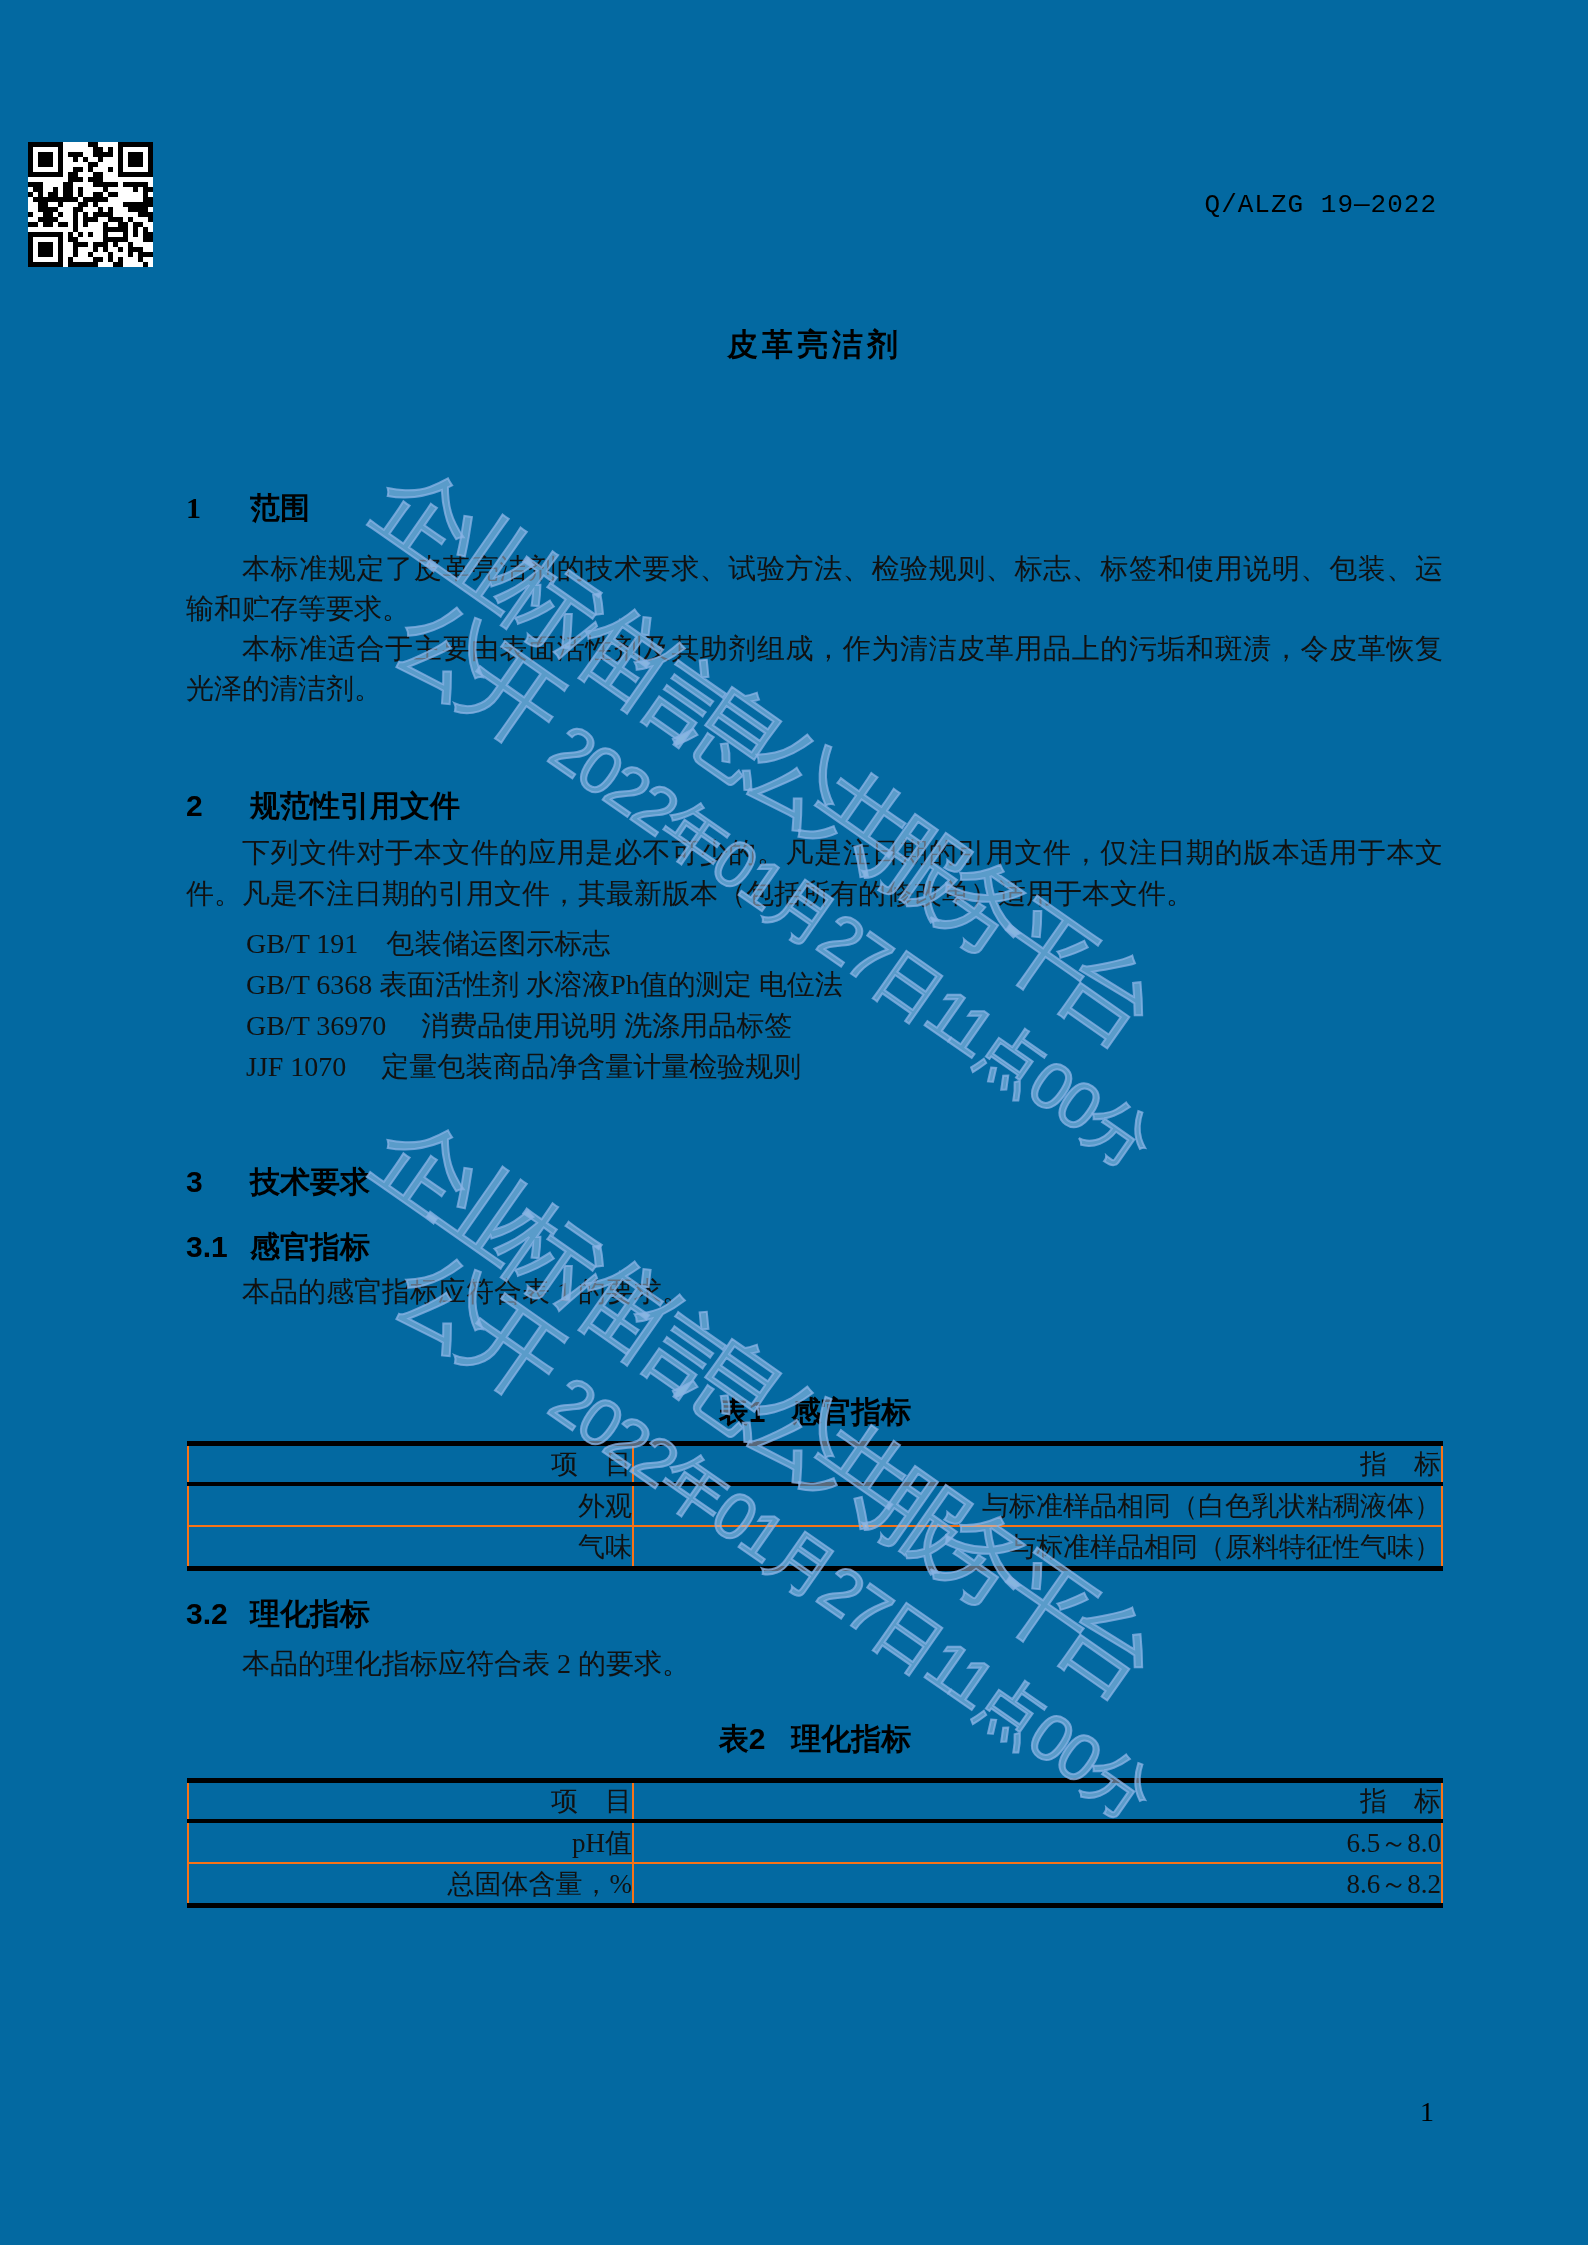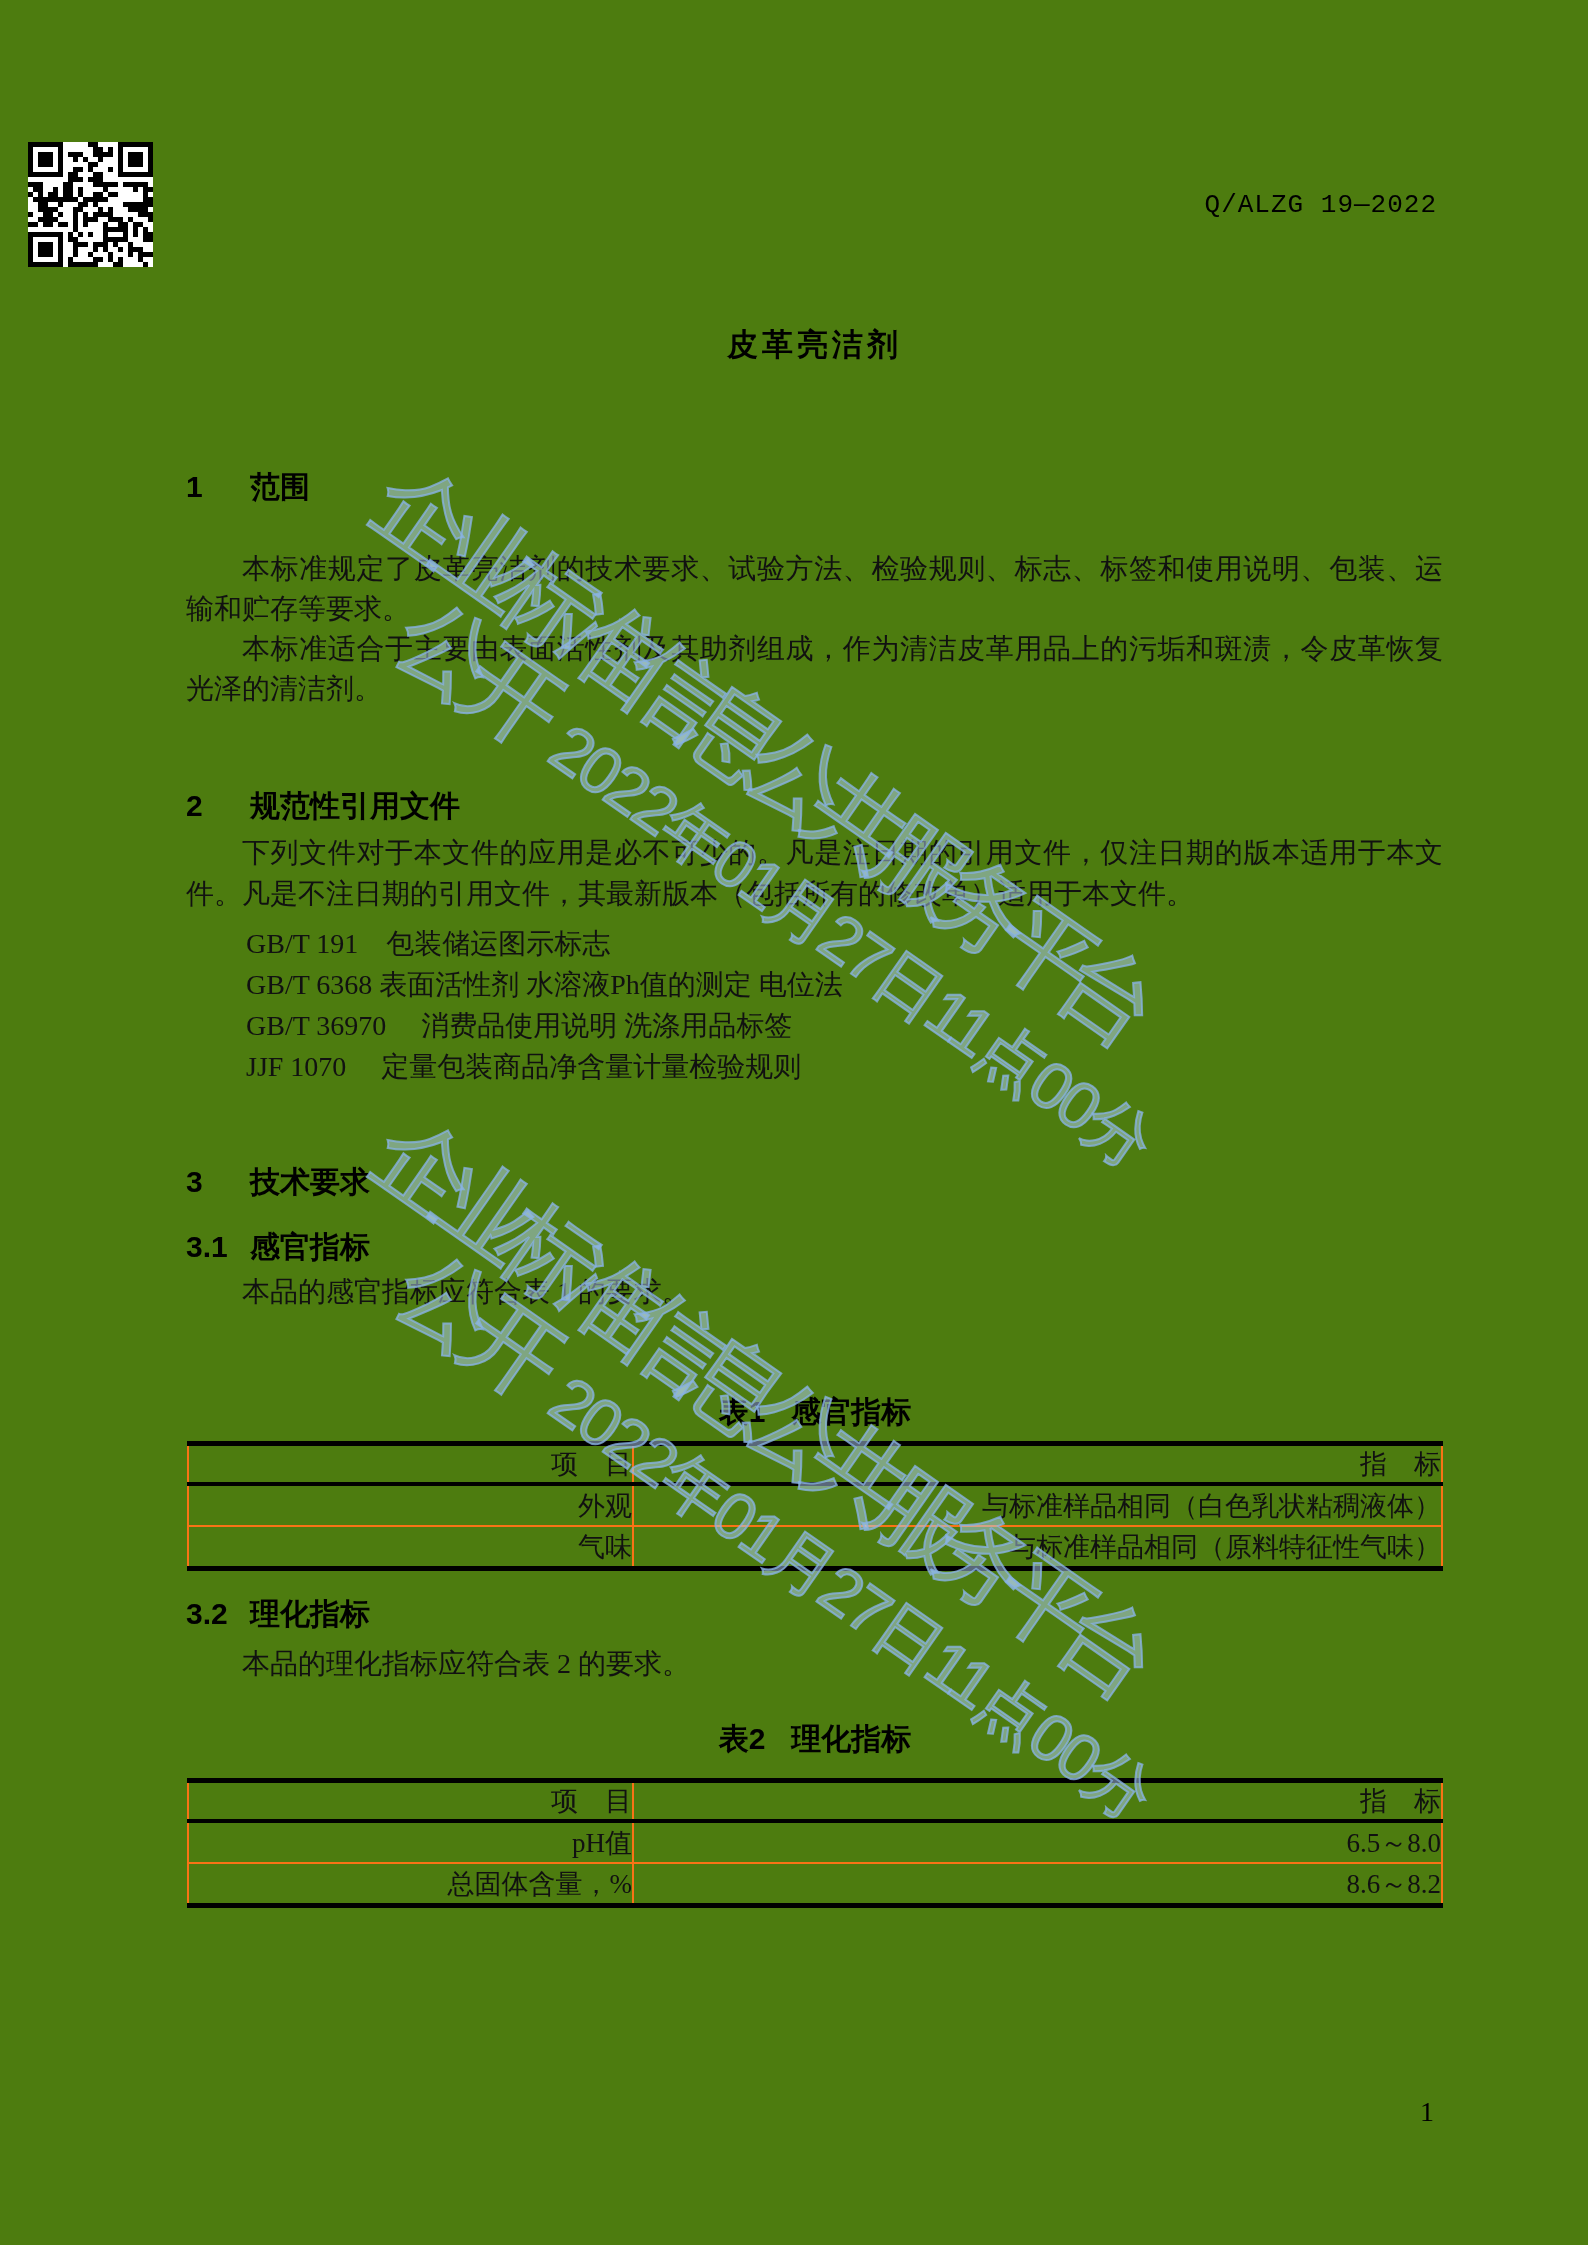--- a/index.html
+++ b/index.html
@@ -1,16 +1,16 @@
 <!DOCTYPE html>
 <html><head>
 <meta charset="utf-8">
 <style>
   html,body{margin:0;padding:0;background:#888;}
-  .page{position:relative;width:1588px;height:2245px;margin:0 auto;background:#4d7c0f;
+  .page{position:relative;width:1588px;height:2245px;margin:0 auto;background:#0369a1;
         overflow:hidden;font-family:"Liberation Serif","DejaVu Serif",serif;color:#111;}
 
   
   .qr{position:absolute;left:28px;top:142px;width:125px;height:125px;}
 
   
   .doc-no{position:absolute;top:190px;right:151px;font-family:"Liberation Mono","DejaVu Sans Mono",monospace;
           font-size:26px;letter-spacing:1px;color:#000;white-space:nowrap;}
 
   
@@ -293,21 +293,21 @@
     <div class="wm-l2"><span class="wm-open">公开</span><span class="wm-date">2022年01月27日11点00分</span></div>
   </div>
 
   <div class="wm" style="left:415px;top:1098px;">
     <div class="wm-l1">企业标准信息公共服务平台</div>
     <div class="wm-l2"><span class="wm-open">公开</span><span class="wm-date">2022年01月27日11点00分</span></div>
   </div>
 
   <h1 class="doc-title">皮革亮洁剂</h1>
 
-  <h2 class="sec" style="top:467px;"><span class="sec-num">1</span><span>范围</span></h2>
+  <h2 class="sec" style="top:488px;font-family:Liberation Serif, serif;"><span class="sec-num">1</span><span>范围</span></h2>
 
   <div class="body-block" style="top:549px;">
     <p>本标准规定了皮革亮洁剂的技术要求、试验方法、检验规则、标志、标签和使用说明、包装、运输和贮存等要求。</p>
     <p>本标准适合于主要由表面活性剂及其助剂组成，作为清洁皮革用品上的污垢和斑渍，令皮革恢复光泽的清洁剂。</p>
   </div>
 
   <h2 class="sec" style="top:786px;"><span class="sec-num">2</span><span>规范性引用文件</span></h2>
 
   <div class="body-block" style="top:832px;line-height:41px;">
     <p>下列文件对于本文件的应用是必不可少的。凡是注日期的引用文件，仅注日期的版本适用于本文件。凡是不注日期的引用文件，其最新版本（包括所有的修改单）适用于本文件。</p>

